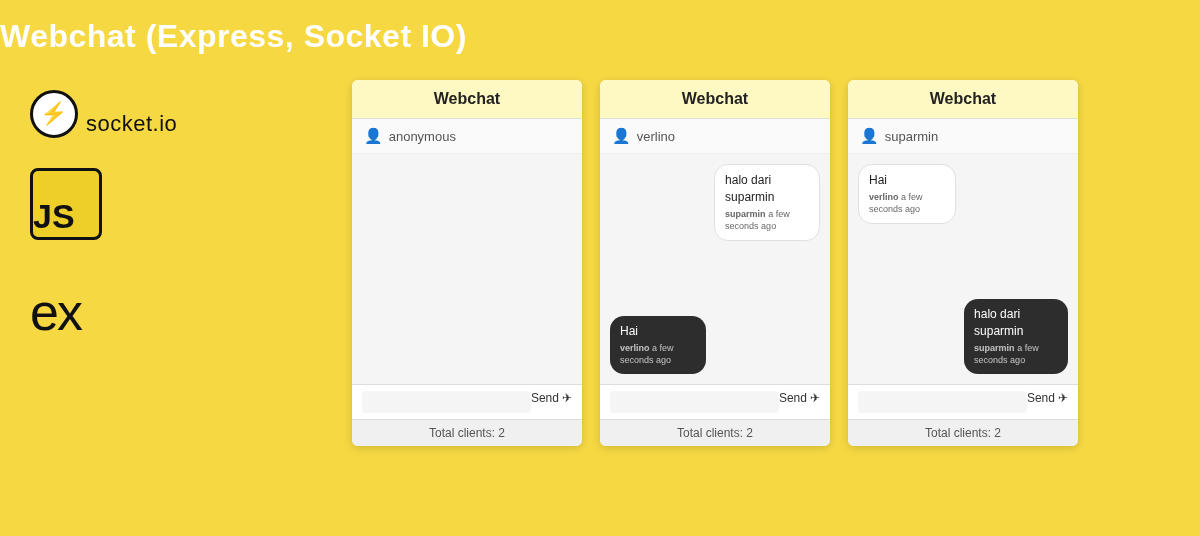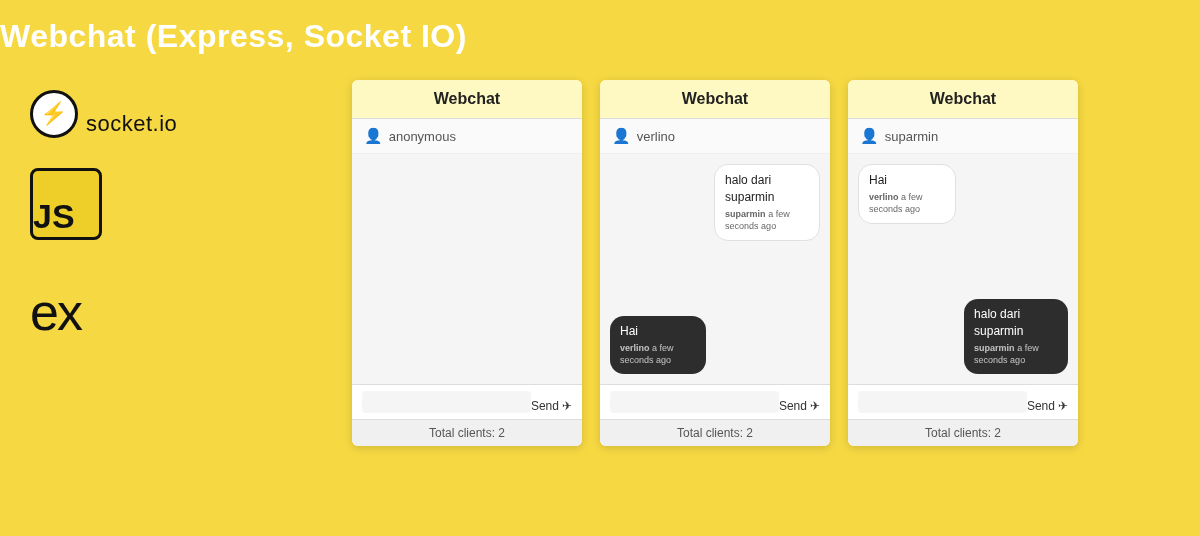--- a/index.html
+++ b/index.html
@@ -182,21 +182,21 @@
     }
     .bubble-meta .sender-name {
       font-weight: bold;
     }
 
     .chat-input-area {
       border-top: 1px solid #ddd;
       background: white;
       padding: 6px 10px;
       display: flex;
-      align-items: flex-end;
+      align-items: flex-start;
       justify-content: flex-end;
       gap: 0;
     }
 
     .send-button {
       background: none;
       border: none;
       cursor: pointer;
       font-size: 12px;
       color: #333;

